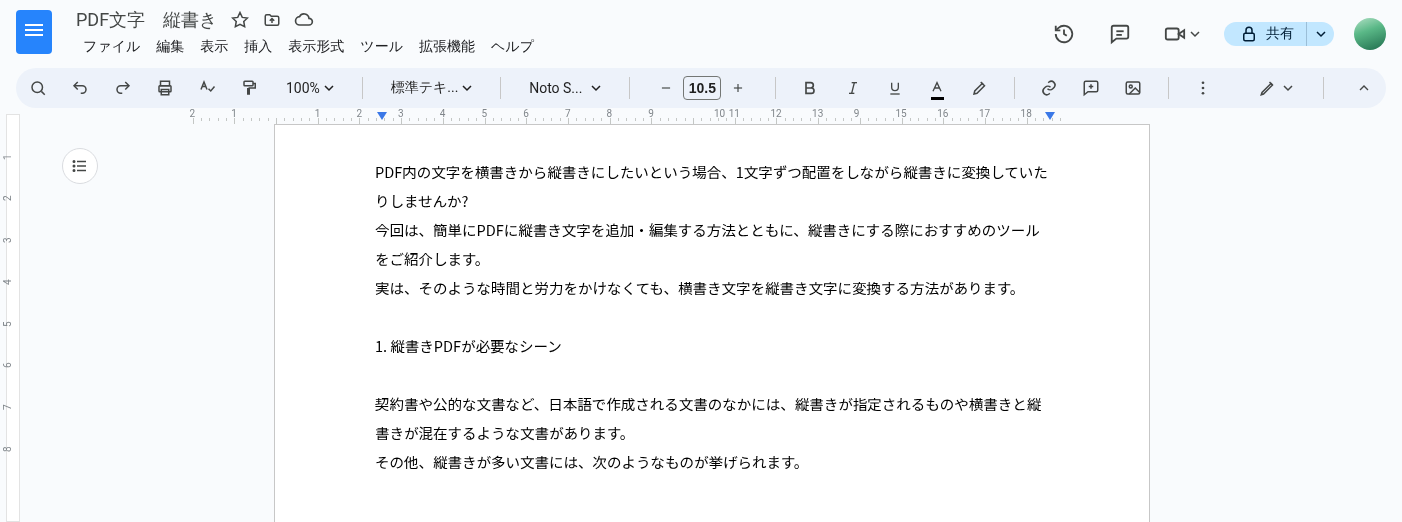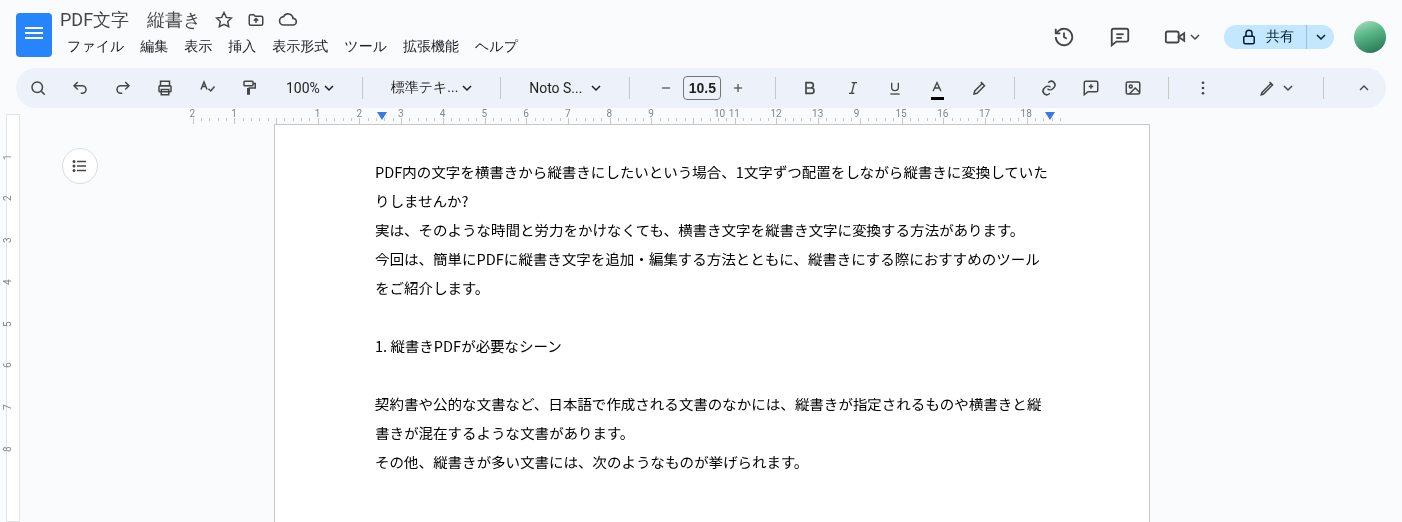--- a/index.html
+++ b/index.html
@@ -1,20 +1,20 @@
 <!DOCTYPE html>
 <html><head>
 <meta charset="utf-8">
 <style>
   * { box-sizing: border-box; margin: 0; padding: 0; }
   body { font-family: "Google Sans", Roboto, Arial, sans-serif; background: #f9fbfd; width: 1402px; height: 522px; overflow: hidden; color: #1f1f1f; }
   .app { display: flex; flex-direction: column; height: 100%; }
 
   
-  .titlebar { display: flex; align-items: center; padding: 8px 16px 0 16px; gap: 8px; }
+  .titlebar { display: flex; align-items: flex-start; padding: 8px 16px 0 16px; gap: 24px; }
   .docs-icon { width: 36px; height: 44px; background: #2684fc; border-radius: 4px; position: relative; flex-shrink: 0; margin-top: 2px; }
   .docs-icon::before { content: ""; position: absolute; left: 9px; right: 9px; top: 14px; height: 2px; background: #fff; box-shadow: 0 5px 0 #fff, 0 10px 0 #fff; }
   .title-col { flex: 1; display: flex; flex-direction: column; gap: 2px; }
   .title-row { display: flex; align-items: center; gap: 12px; height: 24px; }
   .doc-title { font-size: 18px; color: #444746; letter-spacing: 0; }
   .title-icon { width: 20px; height: 20px; display: flex; align-items: center; justify-content: center; color: #444746; fill: #444746; cursor: pointer; }
   .menubar { display: flex; gap: 2px; height: 26px; align-items: center; }
   .menubar span { font-size: 14px; color: #202124; padding: 4px 7px; border-radius: 4px; cursor: pointer; }
   .title-right { display: flex; align-items: center; gap: 16px; margin-top: 6px; }
   .rt-btn { width: 40px; height: 40px; display: flex; align-items: center; justify-content: center; border-radius: 50%; cursor: pointer; color: #444746; }
@@ -448,22 +448,22 @@
               <line x1="8" y1="12" x2="20" y2="12"></line>
               <line x1="8" y1="18" x2="20" y2="18"></line>
               <circle cx="4" cy="6" r="1" fill="currentColor"></circle>
               <circle cx="4" cy="12" r="1" fill="currentColor"></circle>
               <circle cx="4" cy="18" r="1" fill="currentColor"></circle>
             </svg>
         </div>
         <div class="page">
           <div class="page-content">
             <p>PDF内の文字を横書きから縦書きにしたいという場合、1文字ずつ配置をしながら縦書きに変換していたりしませんか?</p>
+            <p>今回は、簡単にPDFに縦書き文字を追加・編集する方法とともに、縦書きにする際におすすめのツールをご紹介します。</p>
             <p>実は、そのような時間と労力をかけなくても、横書き文字を縦書き文字に変換する方法があります。</p>
-            <p>今回は、簡単にPDFに縦書き文字を追加・編集する方法とともに、縦書きにする際におすすめのツールをご紹介します。</p>
             <p>&nbsp;</p>
             <p>1. 縦書きPDFが必要なシーン</p>
             <p>&nbsp;</p>
             <p>契約書や公的な文書など、日本語で作成される文書のなかには、縦書きが指定されるものや横書きと縦書きが混在するような文書があります。</p>
             <p>その他、縦書きが多い文書には、次のようなものが挙げられます。</p>
           </div>
         </div>
       </div>
     </div>
   </div>

